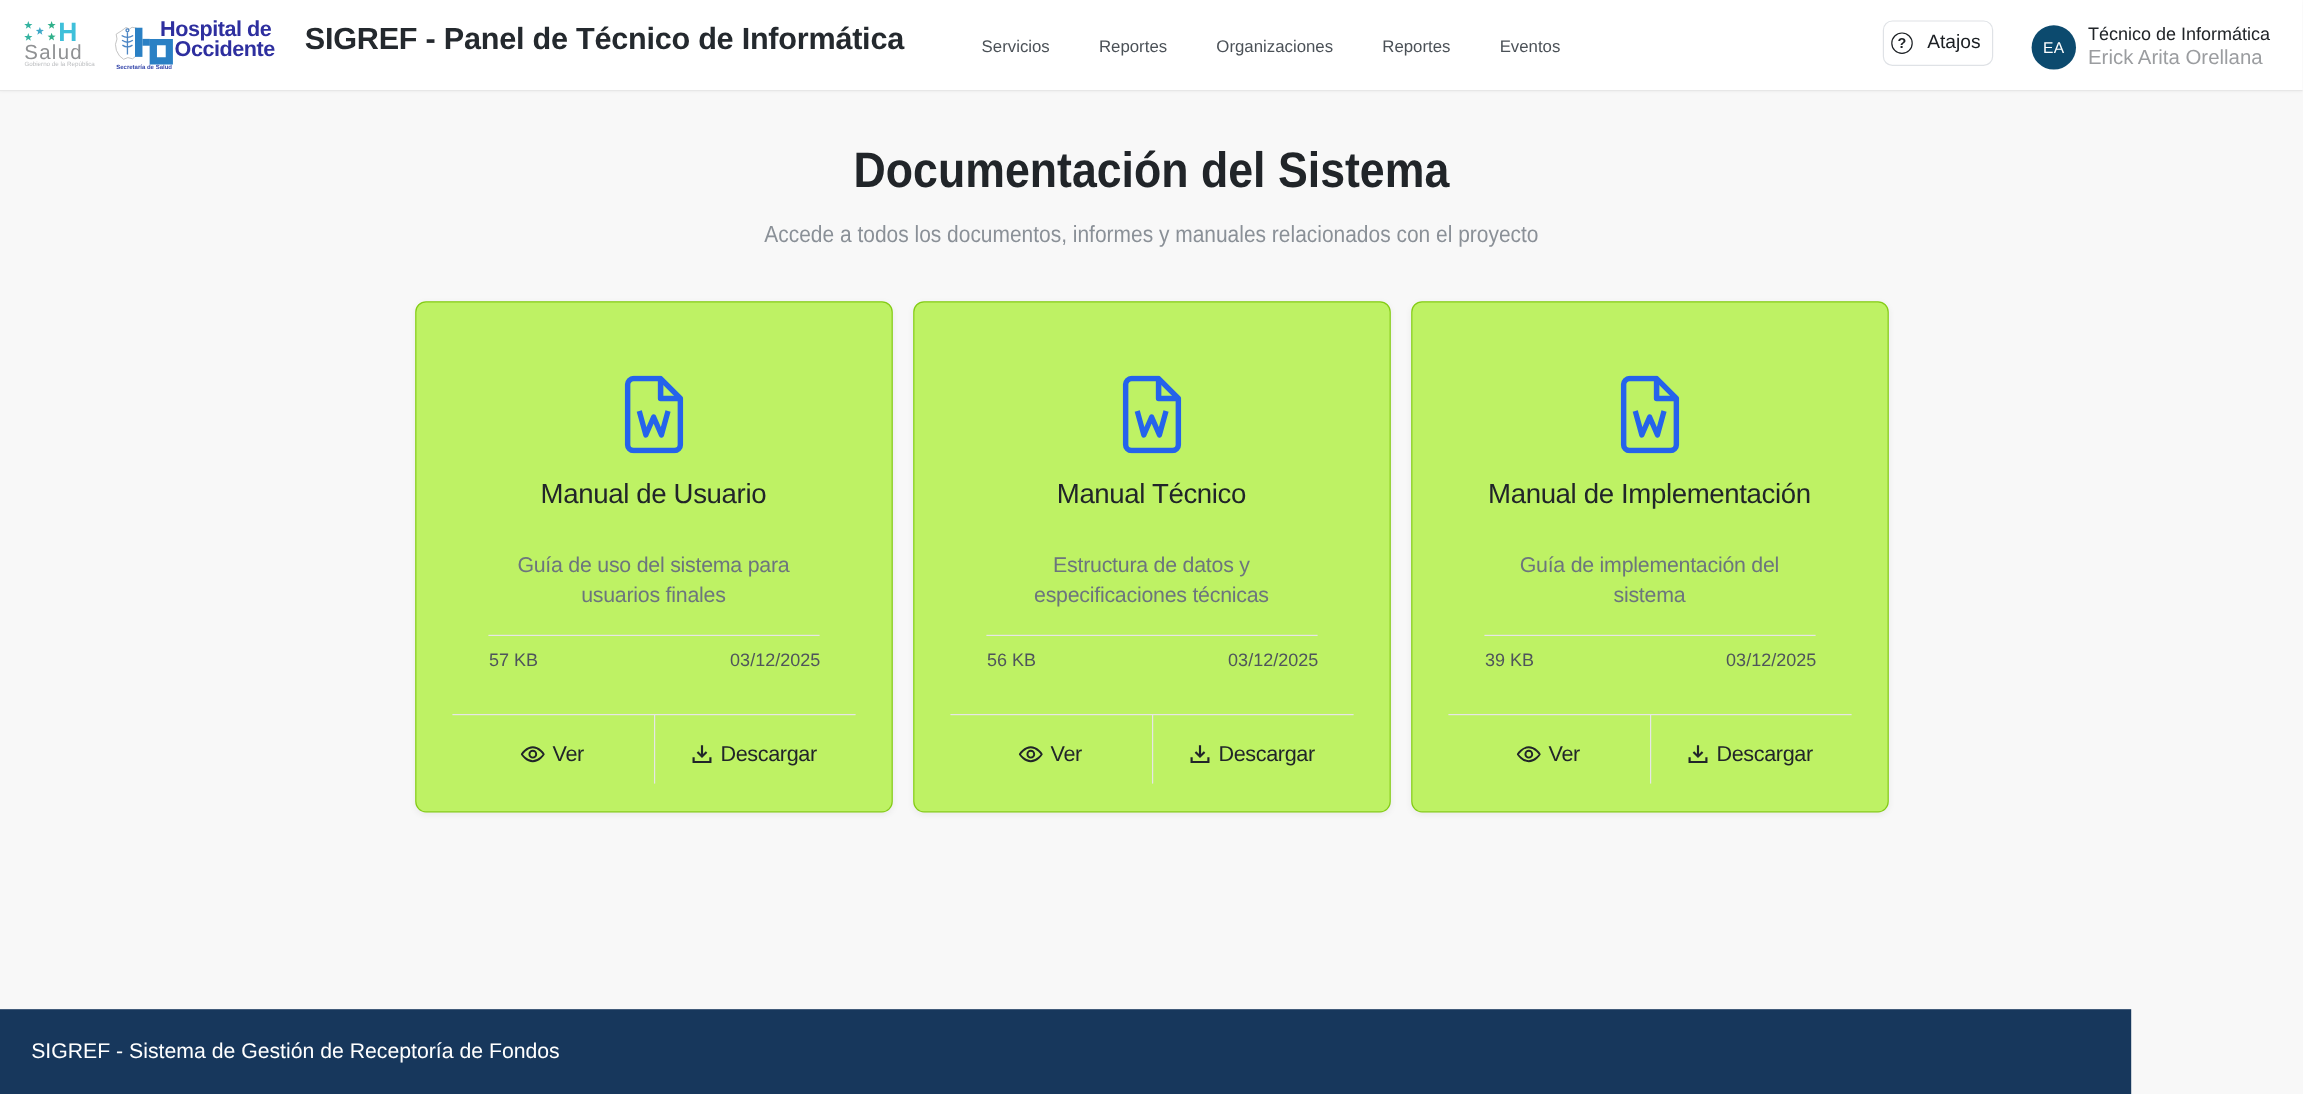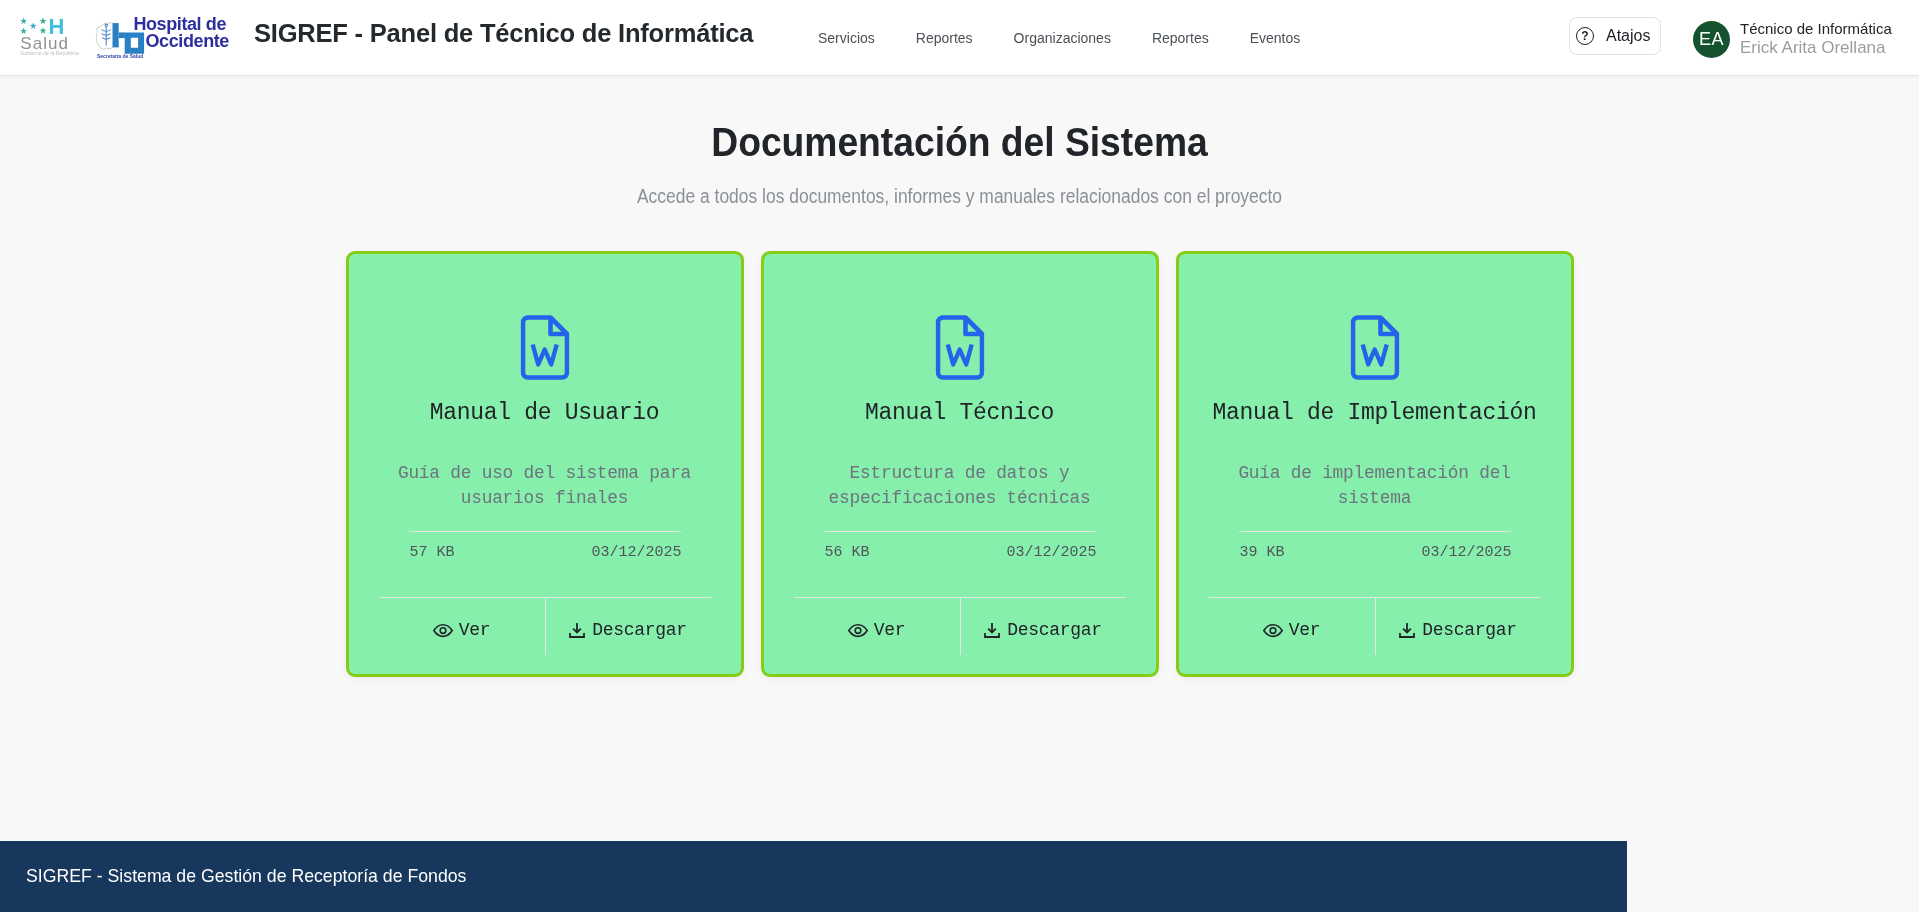--- a/index.html
+++ b/index.html
@@ -18,54 +18,54 @@
   .nav a { color:#4b5157; font-size:14px; text-decoration:none; }
 
   .atajos { position:absolute; left:1569px; top:17px; width:92px; height:38px;
             background:#fff; border:1px solid #dfe2e6; border-radius:8px;
             display:flex; align-items:center; justify-content:flex-start; padding-left:6px; gap:12px;
             font-size:16px; color:#1b1f23; }
   .qmark { width:18px; height:18px; border:1.6px solid #1b1f23; border-radius:50%;
            display:flex; align-items:center; justify-content:center;
            font-size:12px; font-weight:bold; color:#1b1f23; }
   .avatar { position:absolute; left:1693px; top:21px; width:37px; height:37px; border-radius:50%;
-            background:#14532d; color:#fff; display:flex; align-items:center; justify-content:center;
-            font-size:18px; letter-spacing:.4px; }
+            background:#0c4a6e; color:#fff; display:flex; align-items:center; justify-content:center;
+            font-size:13px; letter-spacing:.4px; }
   .usr { position:absolute; left:1740px; top:19px; line-height:19px; }
   .usr .r1 { font-size:15px; color:#212529; }
   .usr .r2 { font-size:17px; color:#9b9da0; }
 
   
   h1.pagetitle { position:absolute; top:120px; left:0; width:1919px; text-align:center;
                  font-size:41.5px; line-height:44px; font-weight:bold; color:#212529;
                  transform:scaleX(0.897); }
   .pagesub { position:absolute; top:185px; left:0; width:1919px; text-align:center;
              font-size:19.5px; color:#8a9097; transform:scaleX(0.895); }
 
   .cards { position:absolute; top:251px; left:0; width:1919px;
            display:flex; justify-content:center; gap:17px; }
-  .card { position:relative; width:398px; height:426px; background:#86efac;
-          border:3px solid #84cc16; border-radius:9px;
-          box-shadow:0 2px 6px rgba(0,0,0,.06);font-family:Liberation Mono, monospace; }
+  .card { position:relative; width:398px; height:426px; background:#bef264;
+          border:1px solid #84cc16; border-radius:9px;
+          box-shadow:0 2px 6px rgba(0,0,0,.06); }
   .cicon { position:absolute; top:61px; left:50%; transform:translateX(-50%); }
   .ctitle { position:absolute; top:145px; width:100%; text-align:center;
             font-size:23px; line-height:28px; letter-spacing:-0.3px; color:#212529; }
   .cdesc { position:absolute; top:207px; width:100%; text-align:center;
            font-size:17.8px; line-height:25px; letter-spacing:-0.2px; color:#6c757d; }
   .div1 { position:absolute; top:277px; left:60px; right:60px; border-top:1px solid #e6e6e6; }
   .meta { position:absolute; top:290px; left:61px; right:59px;
           display:flex; justify-content:space-between; font-size:15px; color:#4f555b; }
   .div2 { position:absolute; top:343px; left:30px; right:30px; border-top:1px solid #e6e6e6; }
   .vsep { position:absolute; top:343px; left:50%; width:1px; height:58px; background:#e6e6e6; }
   .actions { position:absolute; top:343px; left:30px; right:30px; height:50px; display:flex; }
   .actions .act { flex:1; display:flex; align-items:center; justify-content:center; gap:6px;
                   font-size:18px; letter-spacing:-0.3px; color:#212529; cursor:pointer;margin-top:16px; }
 
   
-  footer { position:absolute; top:841px; left:0; width:1627px; height:71px; background:#17375c;
+  footer { position:absolute; top:841px; left:0; width:1776px; height:71px; background:#17375c;
            display:flex; align-items:center; justify-content:space-between;
            padding:0 24px 0 26px; color:#fff; font-size:17.5px; }
 </style>
 </head>
 <body>
 
 <header>
   <div class="logo-salud">
     <svg width="62" height="50" viewBox="0 0 62 50">
       <path fill="#35b3a0" d="M4.6,8.5 L5.5,10.9 L8.0,11.0 L6.0,12.6 L6.7,15.0 L4.6,13.6 L2.5,15.0 L3.2,12.6 L1.2,11.0 L3.7,10.9 Z"></path>

